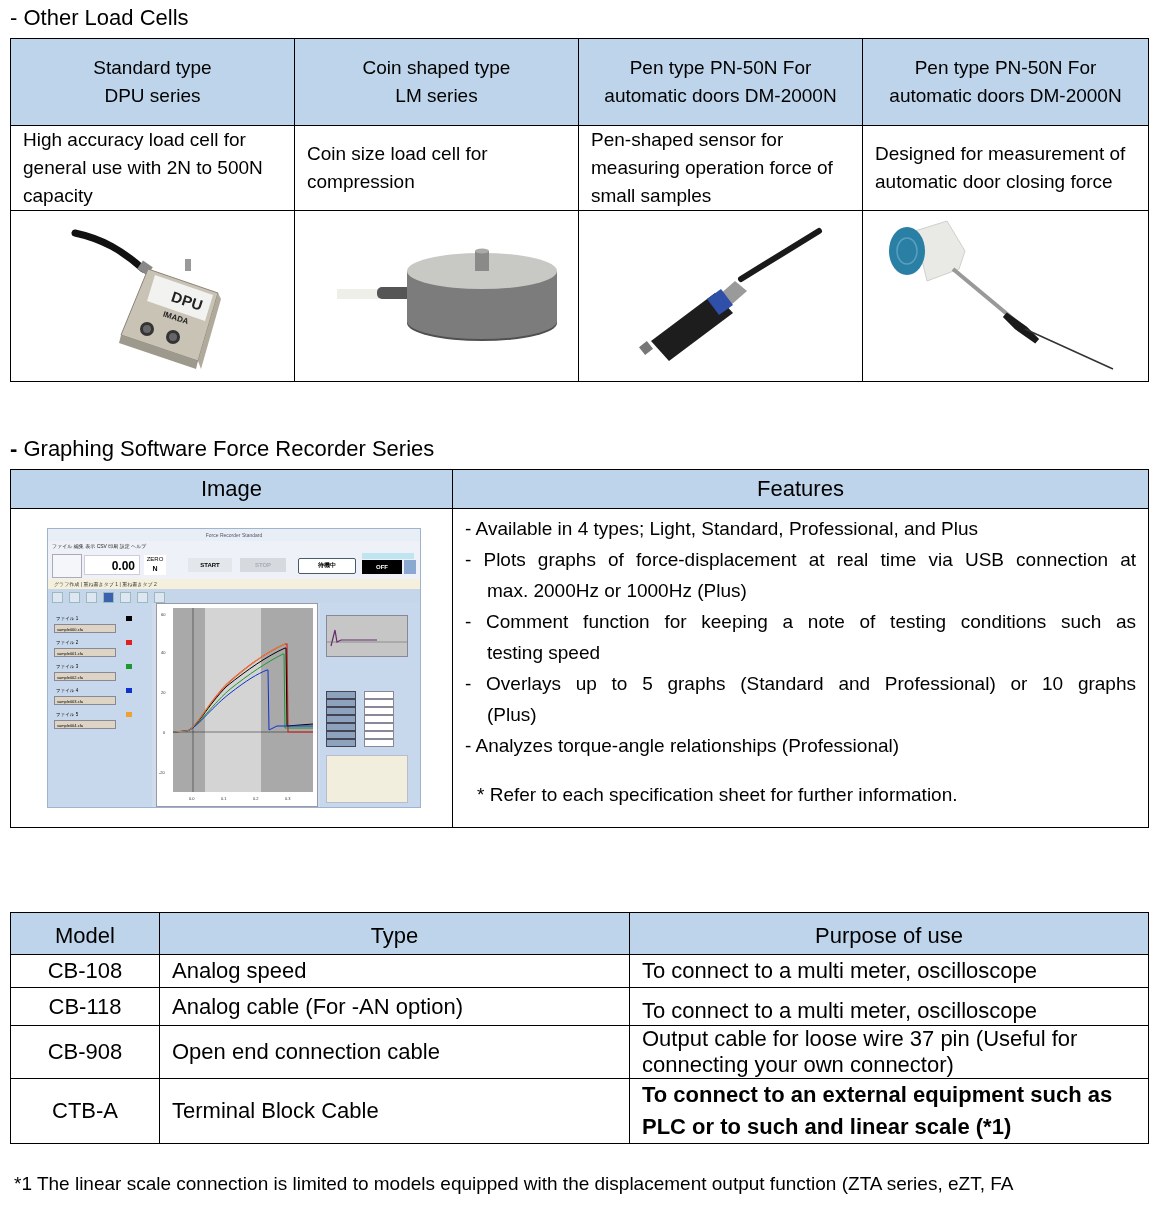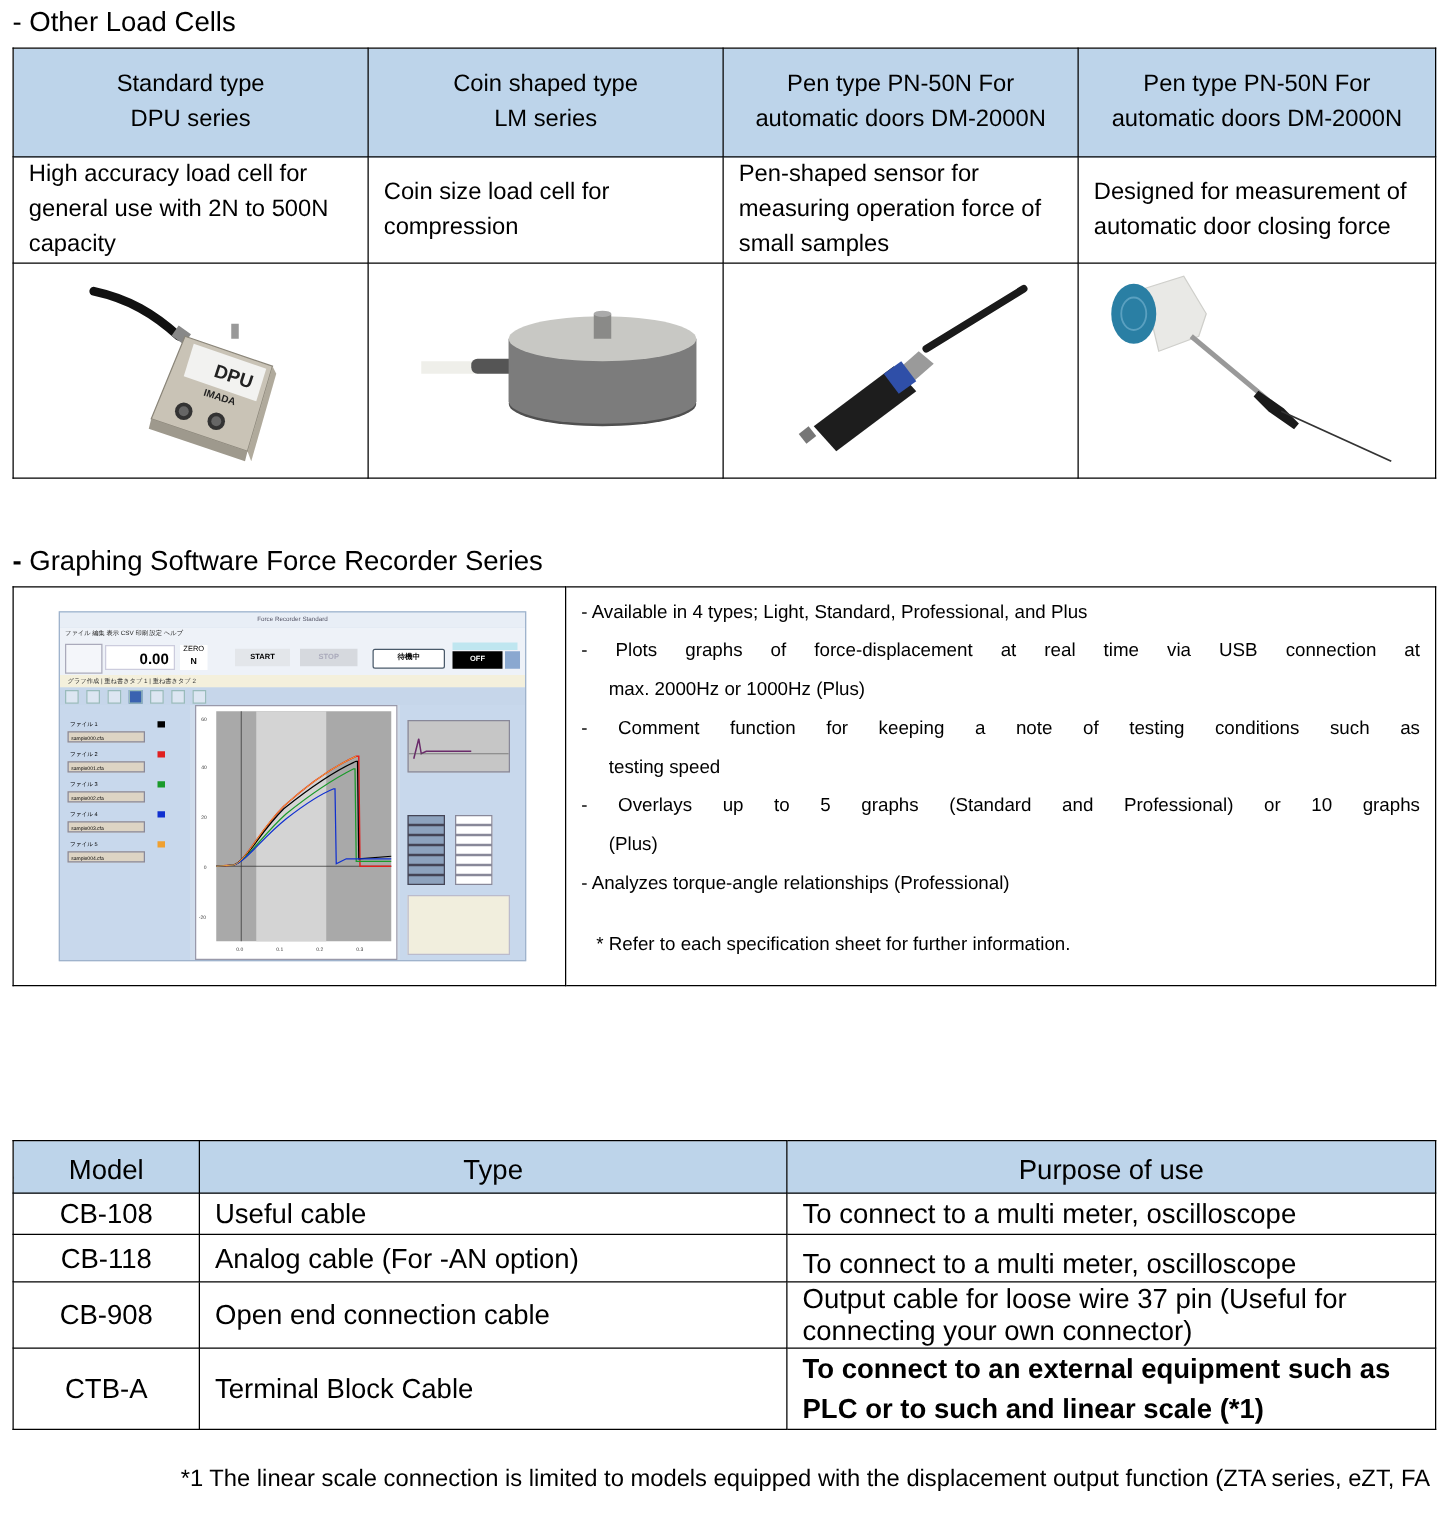--- a/index.html
+++ b/index.html
@@ -18,36 +18,36 @@
   
   #t-loadcells { left:10px; top:38px; width:1138px; }
   #t-loadcells th { height:86px; font-size:19px; line-height:28px; text-align:center; }
   #t-loadcells td.desc { height:84px; font-size:19px; line-height:28px; padding-left:12px; text-align:left; }
   #t-loadcells td.img { height:170px; text-align:center; }
 
   
   #t-software { left:10px; top:469px; width:1138px; }
   #t-software th { height:38px; font-size:22px; text-align:center; }
   #t-software td.imgcell { height:318px; vertical-align:middle; }
-  #t-software td.feat { vertical-align:top; padding:4px 12px 0 12px; font-size:15px; line-height:31px; }
+  #t-software td.feat { vertical-align:top; padding:4px 12px 0 12px; font-size:19px; line-height:31px; }
   .feat-item { display:block; text-align:justify; text-align-last:left; }
   .feat-note { margin-top:18px; display:block;margin-left:12px; }
 
   
   #t-cables { left:10px; top:912px; width:1138px; }
   #t-cables th { height:37px; font-size:22px; text-align:center; padding-top:4px;margin-left:44px; }
   #t-cables td { font-size:22px; line-height:24px; }
   #t-cables td.model { text-align:center; }
   #t-cables td.type, #t-cables td.purpose { padding-left:12px; }
   #t-cables td.purpose.two { line-height:26px; }
   #t-cables td.purpose.two2 { line-height:32px;font-weight:bold; }
 
   .footnote {
     position:absolute; left:14px; top:1172px; width:1130px;
-    font-size:19px; line-height:24px;text-align:right;
+    font-size:19px; line-height:24px;
   }
   .footnote .cont { padding-left:26px; display:block; }
 
   
   .sw {
     position:relative; width:372px; height:278px; margin-left:36px;
     background:#cfdcec; border:1px solid #9fb3cc; overflow:hidden;
     font-family:"Liberation Sans", sans-serif;
   }
   .sw .titlebar { height:12px; background:#e8eef6; font-size:5px; text-align:center; line-height:12px; color:#556; }
@@ -166,20 +166,24 @@
   </table>
 
 <div class="section-title" style="top:436px;"><span class="dash-bold">-</span><span> Graphing Software Force Recorder Series</span></div>
 
 <table id="t-software">
   <colgroup>
       <col style="width:442px">
       <col style="width:696px">
     </colgroup>
   <tbody>
+      <tr>
+    <th class="hdr">Image</th>
+    <th class="hdr">Features</th>
+  </tr>
   <tr>
     <td class="imgcell">
       <div class="sw">
         <div class="titlebar">Force Recorder Standard</div>
         <div class="menubar">ファイル 編集 表示 CSV 印刷 設定 ヘルプ</div>
         <div class="toolbar">
           <div class="logo"></div>
           <div class="readout">0.00</div>
           <div class="unit"><span>ZERO</span><b>N</b></div>
           <div class="btn start">START</div>
@@ -306,21 +310,21 @@
       <col style="width:519px">
     </colgroup>
   <tbody>
       <tr>
     <th class="hdr">Model</th>
     <th class="hdr">Type</th>
     <th class="hdr">Purpose of use</th>
   </tr>
   <tr style="height:33px">
     <td class="model">CB-108</td>
-    <td class="type">Useful cable</td>
+    <td class="type">Analog speed</td>
     <td class="purpose">To connect to a multi meter, oscilloscope</td>
   </tr>
   <tr style="height:38px">
     <td class="model">CB-118</td>
     <td class="type">Analog cable (For -AN option)</td>
     <td class="purpose" style="padding-top:8px">To connect to a multi meter, oscilloscope</td>
   </tr>
   <tr style="height:53px">
     <td class="model">CB-908</td>
     <td class="type">Open end connection cable</td>

